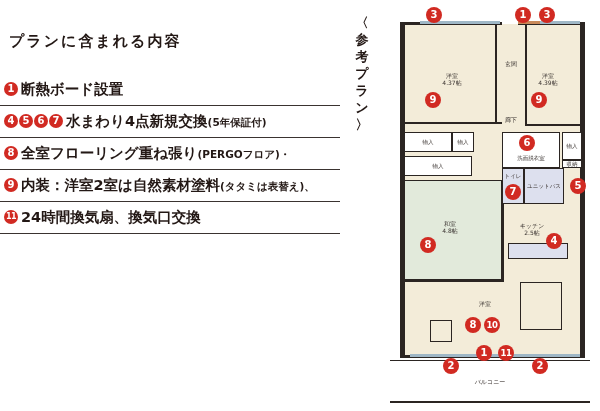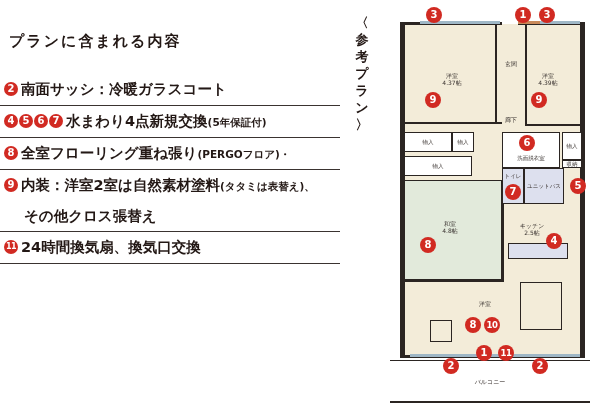--- a/index.html
+++ b/index.html
@@ -22,31 +22,30 @@
   .box{position:absolute;background:#fff;border:1px solid #2b2522;font-size:5.5px;text-align:center;color:#3a3330;box-sizing:border-box;}
   .wet{position:absolute;background:#dde0ee;border:1px solid #2b2522;box-sizing:border-box;font-size:5.5px;color:#3a3330;text-align:center;}
 </style>
 </head>
 <body>
 
 <div class="title">プランに含まれる内容</div>
 
 <div class="list">
   <div class="item">
-    <span class="badges"><span class="b">2</span></span><span>南面サッシ：冷暖ガラスコート</span>
+    <span class="badges"><span class="b">1</span></span><span>断熱ボード設置</span>
   </div>
   <div class="item">
     <span class="badges"><span class="b">4</span><span class="b">5</span><span class="b">6</span><span class="b">7</span></span><span>水まわり4点新規交換</span><span class="small">(5年保証付)</span>
   </div>
   <div class="item">
     <span class="badges"><span class="b">8</span></span><span>全室フローリング重ね張り</span><span class="small">(PERGOフロア)・</span>
   </div>
   <div class="item">
     <span class="badges"><span class="b">9</span></span><span>内装：洋室2室は自然素材塗料</span><span class="small">(タタミは表替え)、</span>
-    <div class="line2">その他クロス張替え</div>
   </div>
   <div class="item">
     <span class="badges"><span class="b s">11</span></span><span>24時間換気扇、換気口交換</span>
   </div>
 </div>
 
 <div class="vert">
   <div>〈</div>
   <div>参</div>
   <div>考</div>

